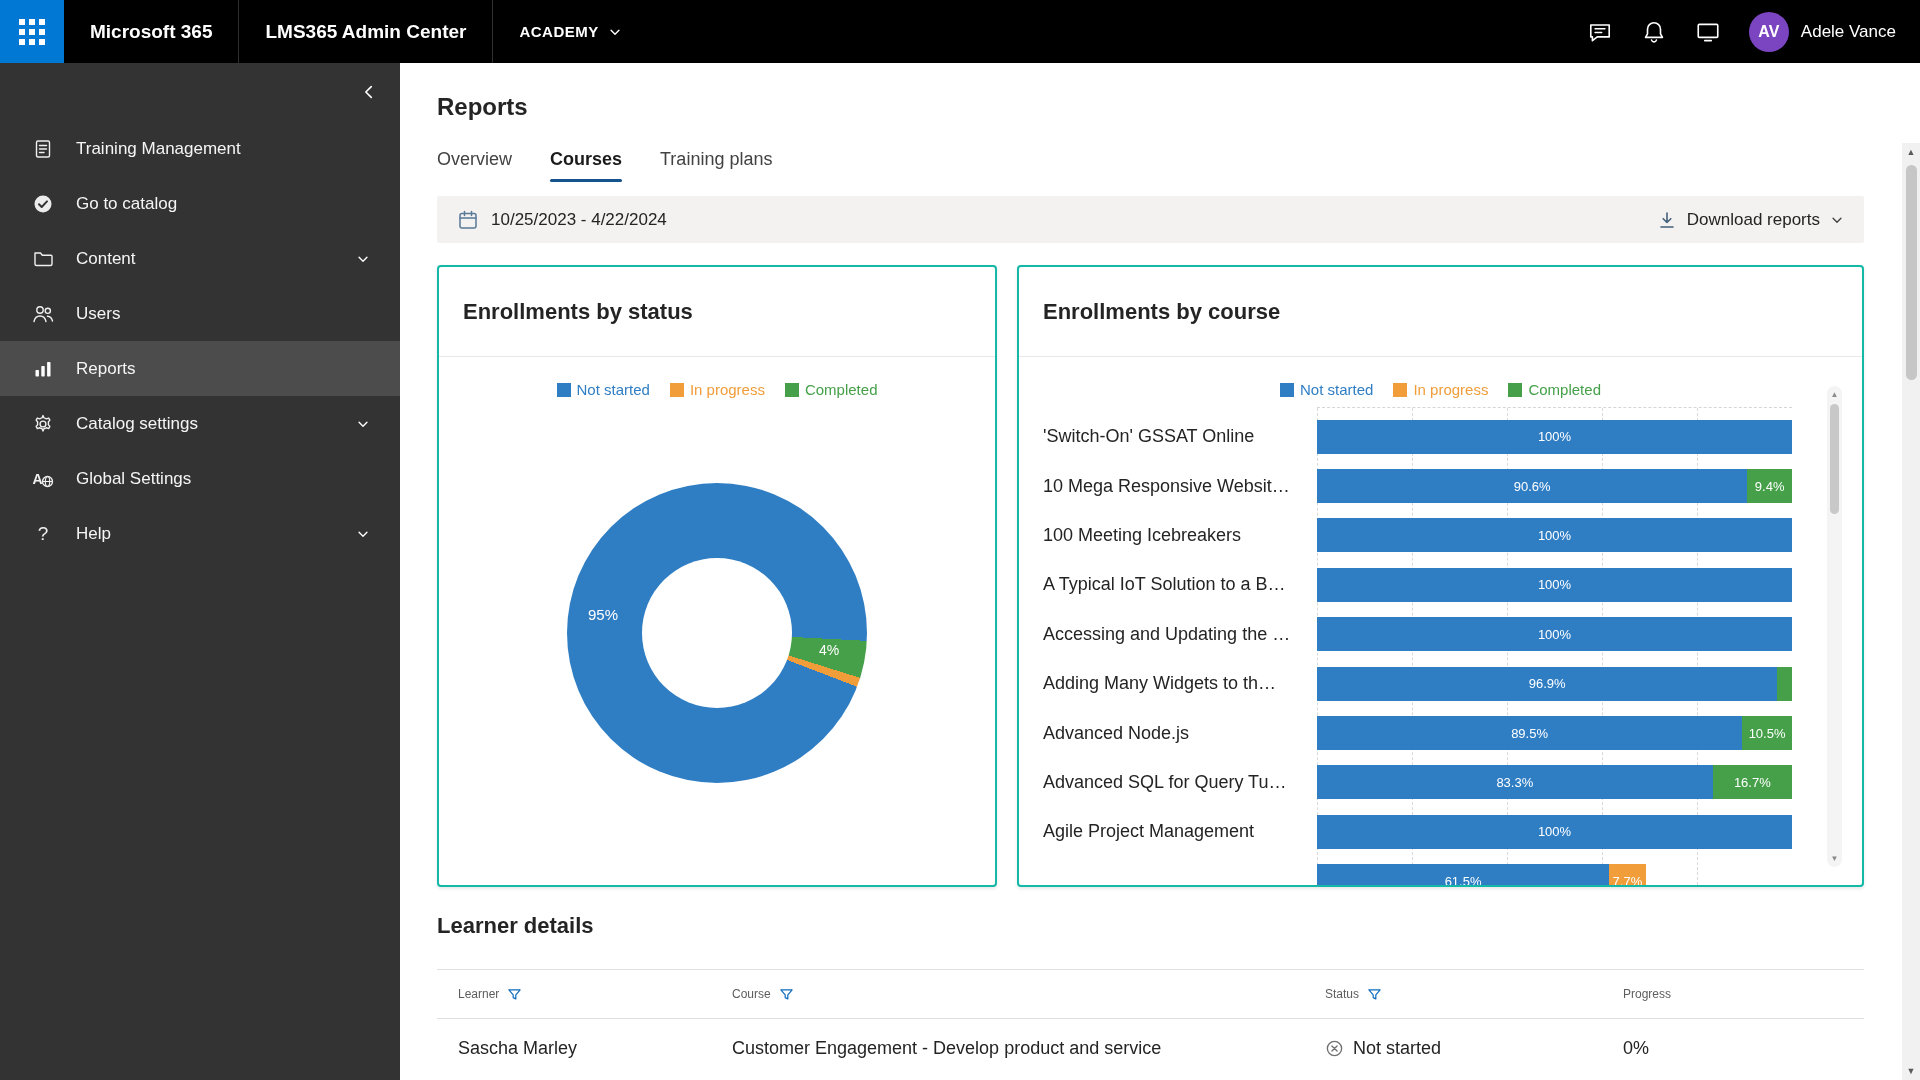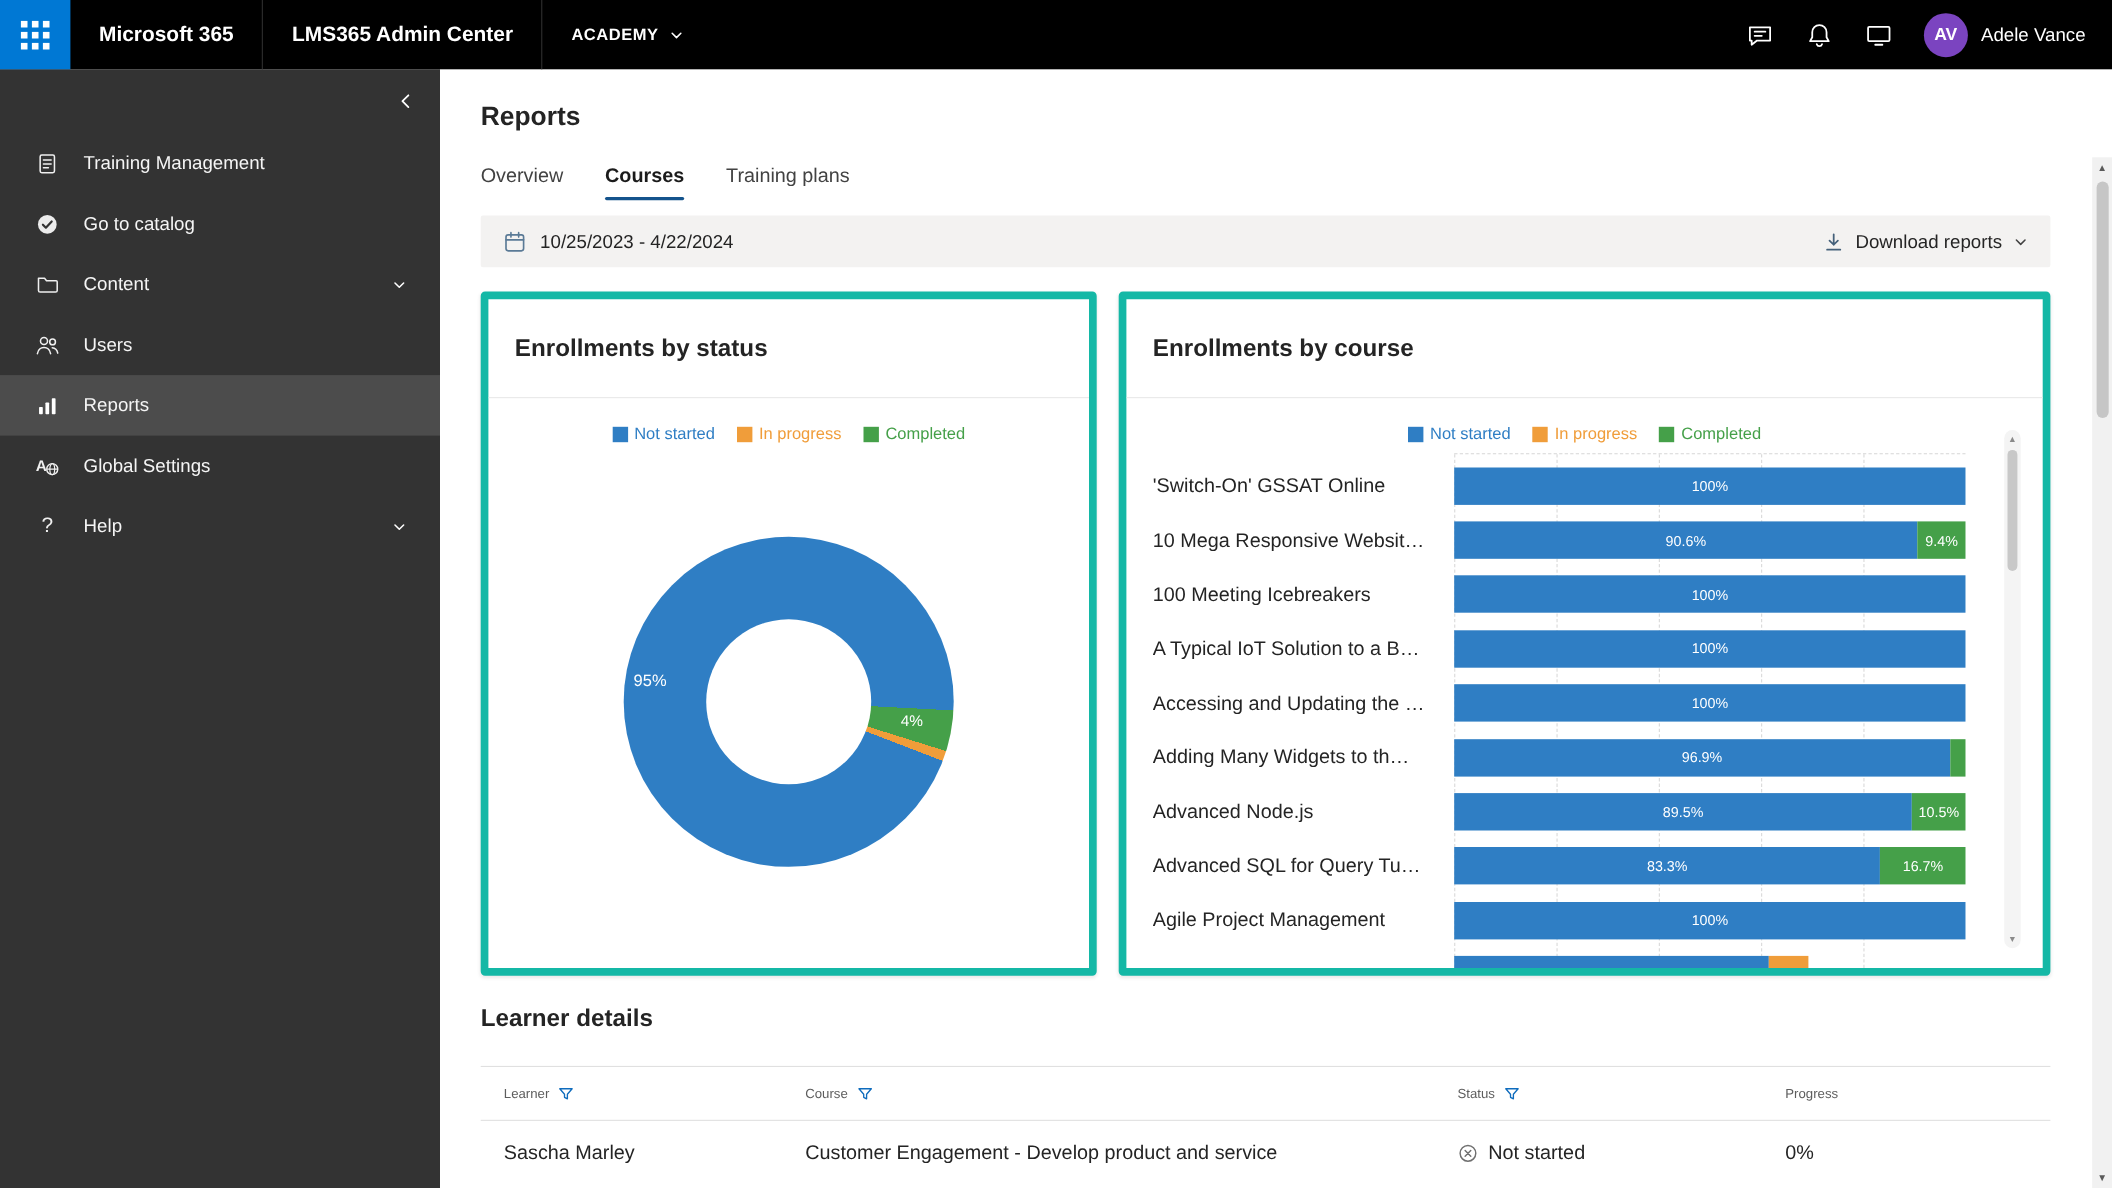--- a/index.html
+++ b/index.html
@@ -37,35 +37,35 @@
   .tab{font-size:18px;color:#424242;padding-bottom:12px;position:relative;cursor:pointer;white-space:nowrap}
   .tab.active{font-weight:700;color:#1b1b1b}
   .tab.active::after{content:"";position:absolute;left:0;right:0;bottom:0;height:3px;background:#14538c;border-radius:2px}
 
   .datebar{margin-top:14px;height:47px;background:#f3f2f1;border-radius:2px;display:flex;align-items:center;padding:0 20px;gap:12px}
   .date-text{font-size:17px;cursor:pointer}
   .cal-icon,.dl-icon,.dl-chevron,.tenant-chevron{display:grid;place-items:center}
   .download{margin-left:auto;display:flex;align-items:center;gap:10px;font-size:17px;cursor:pointer}
 
   .cards{display:flex;gap:20px;margin-top:22px;height:622px}
-  .card{background:#fff;border:7px solid #14b8a6;border-radius:4px;box-shadow:0 1.6px 3.6px rgba(0,0,0,.09);position:relative;overflow:hidden}
+  .card{background:#fff;border:2px solid #14b8a6;border-radius:4px;box-shadow:0 1.6px 3.6px rgba(0,0,0,.09);position:relative;overflow:hidden}
   .card-status{width:560px;flex:0 0 auto}
   .card-course{flex:1}
   .card-header{height:90px;display:flex;align-items:center;padding:0 24px;border-bottom:1px solid #e8e8e8}
   .card-header h2{font-size:22px;font-weight:600}
   .legend{display:flex;justify-content:center;gap:20px;margin-top:24px;font-size:15px}
   .legend-item{display:flex;align-items:center;gap:6px}
   .legend-swatch{width:14px;height:14px;flex:0 0 auto}
 
   
   .donut-wrap{position:relative;width:300px;height:300px;margin:85px auto 0}
   .donut{width:300px;height:300px;border-radius:50%}
   .donut-hole{position:absolute;left:75px;top:75px;width:150px;height:150px;border-radius:50%;background:#fff}
   .donut-label{position:absolute;color:#fff;transform:translate(-50%,-50%);font-size:15px}
-  .dl-main{left:24px;top:131px}
+  .dl-main{left:36px;top:131px}
   .dl-completed{left:262px;top:167px;font-size:14px}
 
   
   .bar-area{position:absolute;top:136px;left:24px;right:70px;bottom:0;overflow:hidden}
   .gridlines{position:absolute;left:274px;right:0;top:4px;bottom:0;border-top:1px dashed #d6d6d6;pointer-events:none}
   .gridlines i{position:absolute;top:0;bottom:0;width:0;border-left:1px dashed #d9d9d9}
   #bar-rows{position:relative;padding-top:9px}
   .bar-row{display:flex;align-items:center;height:49.4px}
   .bar-label{width:274px;flex:0 0 auto;font-size:18px;color:#242424;padding-right:20px;white-space:nowrap;overflow:hidden}
   .bar-track{flex:1;height:34px;display:flex}
@@ -208,20 +208,34 @@
       <div class="side-item selected">
     <span class="side-icon">
           <svg width="22" height="22" viewBox="0 0 22 22" fill="#fff">
             <rect x="3.5" y="12" width="3.4" height="6.5" rx="0.7"></rect>
             <rect x="9.3" y="8" width="3.4" height="10.5" rx="0.7"></rect>
             <rect x="15.1" y="4" width="3.4" height="14.5" rx="0.7"></rect>
           </svg>
         </span>
     <span class="side-label">Reports</span>
     <span class="side-chevron" style="visibility: hidden;"></span>
+  </div>
+      <div class="side-item">
+    <span class="side-icon">
+          <svg width="22" height="22" viewBox="0 0 24 24" fill="none" stroke="#f0f0f0" stroke-width="1.5">
+            <circle cx="12" cy="12" r="3.2"></circle>
+            <path d="M12 2.8l1 2.5a7 7 0 0 1 2.6 1.1l2.6-.9 1.3 2.3-1.7 2a7 7 0 0 1 0 2.9l1.7 2-1.3 2.3-2.6-.9a7 7 0 0 1-2.6 1.1l-1 2.5-1-2.5a7 7 0 0 1-2.6-1.1l-2.6.9-1.3-2.3 1.7-2a7 7 0 0 1 0-2.9l-1.7-2 1.3-2.3 2.6.9a7 7 0 0 1 2.6-1.1z" stroke-linejoin="round"></path>
+          </svg>
+        </span>
+    <span class="side-label">Catalog settings</span>
+    <span class="side-chevron">
+          <svg width="14" height="14" viewBox="0 0 16 16" fill="none" stroke="#fff" stroke-width="1.6" stroke-linecap="round" stroke-linejoin="round">
+            <path d="M3.5 6l4.5 4.5L12.5 6"></path>
+          </svg>
+        </span>
   </div>
       <div class="side-item">
     <span class="side-icon">
           <svg width="24" height="22" viewBox="0 0 24 22" fill="none">
             <text x="1.5" y="15.5" font-size="14" font-weight="bold" fill="#f0f0f0" font-family="Liberation Sans,sans-serif">A</text>
             <circle cx="16.5" cy="13.5" r="5" stroke="#f0f0f0" stroke-width="1.3"></circle>
             <ellipse cx="16.5" cy="13.5" rx="2.2" ry="5" stroke="#f0f0f0" stroke-width="1.1"></ellipse>
             <path d="M11.8 13.5h9.4" stroke="#f0f0f0" stroke-width="1.1"></path>
           </svg>
         </span>

